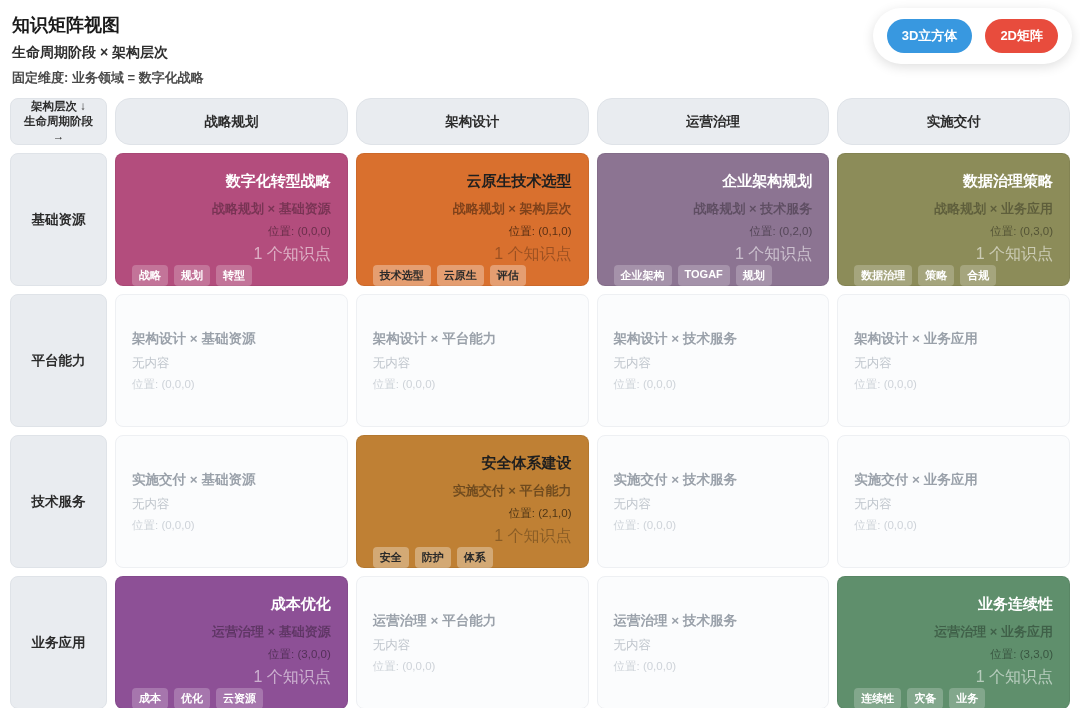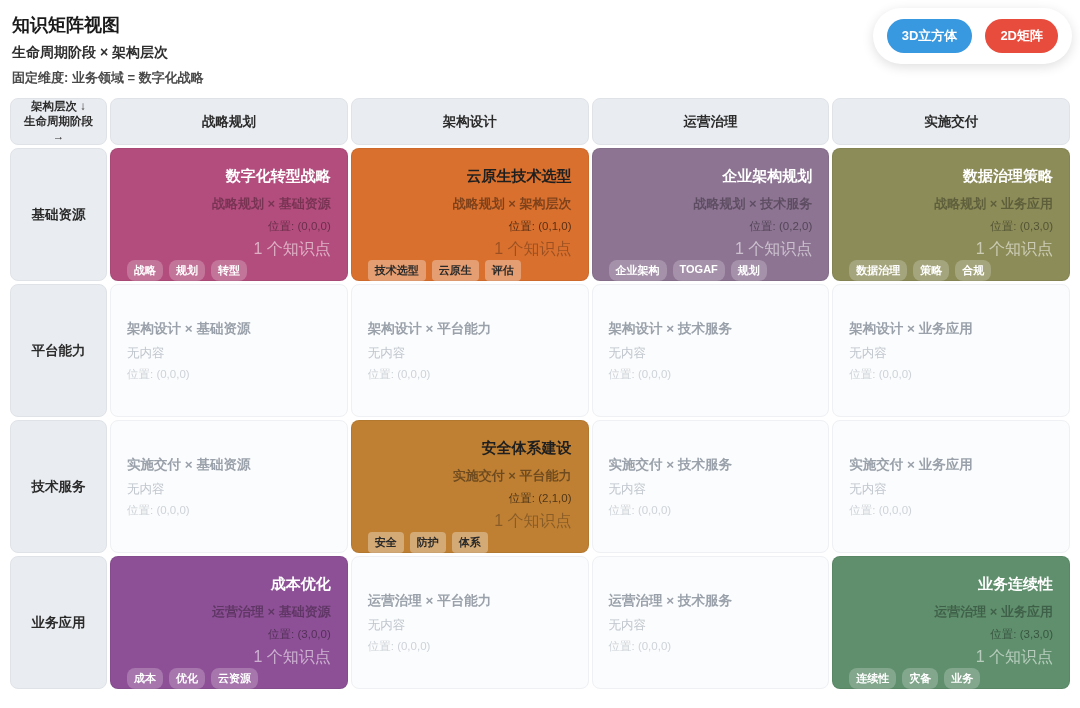--- a/index.html
+++ b/index.html
@@ -27,30 +27,30 @@
     border: none; border-radius: 17px; cursor: pointer;
     color: #ffffff; font-size: 13px; font-weight: bold;
     padding: 8px 15px; font-family: inherit;
   }
 
   
   .matrix {
     display: grid;
     grid-template-columns: 97px repeat(4, 1fr);
     grid-template-rows: 47px repeat(4, 133px);
-    gap: 3px;
+    gap: 8px;
     margin: 8px 10px 0 10px;
   }
   .hcell {
     background: #e9ecf0; border: 1px solid #dfe3e8; border-radius: 8px;
     display: flex; align-items: center; justify-content: center;
     font-weight: bold; color: #2b2b2b; text-align: center;
   }
   .corner { flex-direction: column; font-size: 11.5px; line-height: 1.3; }
-  .col-header { font-size: 13.5px; }
+  .col-header { font-size: 13.5px; border-radius: 15px; }
   .row-header { font-size: 13.5px; }
 
   .cell { border-radius: 8px; padding: 13px 16px; display: flex; flex-direction: column; }
 
   
   .cell.empty {
     background: #fbfcfd; border: 1px solid #eef0f3;
     justify-content: center;
   }
   .e-sub { color: #9aa1aa; font-size: 13.5px; font-weight: bold; margin-bottom: 7px; }
@@ -63,21 +63,21 @@
   .c-sub { font-size: 13px; font-weight: bold; margin-bottom: 6px; }
   .c-pos { font-size: 11.5px; margin-bottom: 5px; }
   .c-count { font-size: 16px; }
   .tags { margin-top: auto; display: flex; gap: 6px; }
   .tag { font-size: 11px; font-weight: bold; padding: 3px 7px; border-radius: 4px; white-space: nowrap; }
 
   .filled.light .c-title { color: #ffffff; }
   .filled.light .c-sub   { color: rgba(0,0,0,0.33); }
   .filled.light .c-pos   { color: rgba(0,0,0,0.42); }
   .filled.light .c-count { color: rgba(255,255,255,0.55); }
-  .filled.light .tag     { background: rgba(255,255,255,0.22); color: #ffffff; border-radius: 8px; }
+  .filled.light .tag     { background: rgba(255,255,255,0.22); color: #ffffff; }
 
   .filled.dark .c-title { color: #1f1f1f; }
   .filled.dark .c-sub   { color: rgba(0,0,0,0.42); }
   .filled.dark .c-pos   { color: rgba(0,0,0,0.60); }
   .filled.dark .c-count { color: rgba(0,0,0,0.28); }
   .filled.dark .tag     { background: rgba(255,255,255,0.32); color: #2a2a2a; }
 </style>
 </head>
 <body>
 

